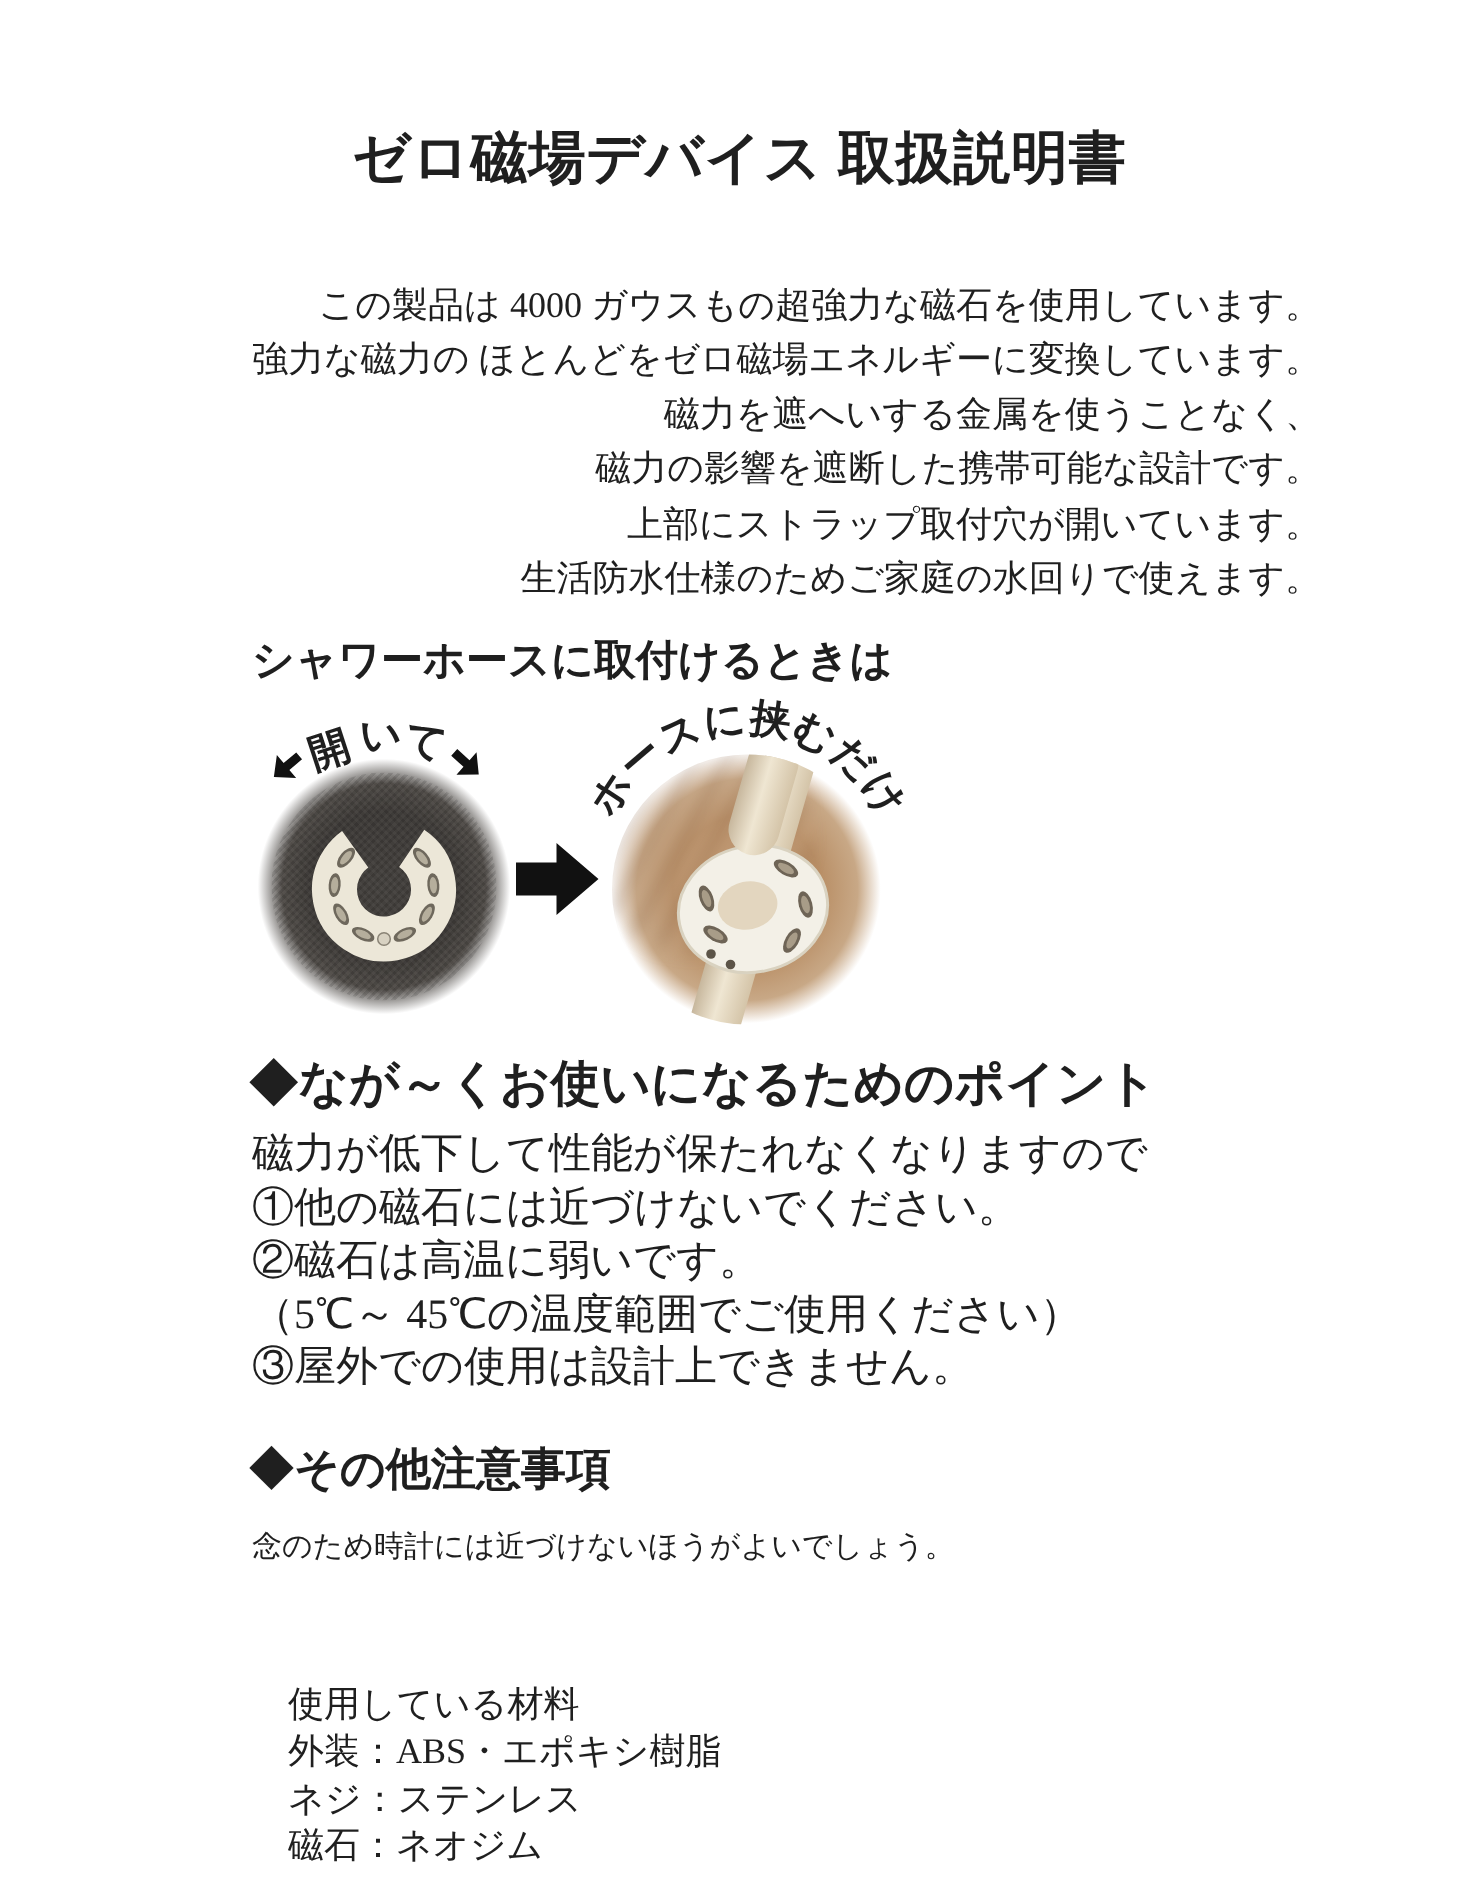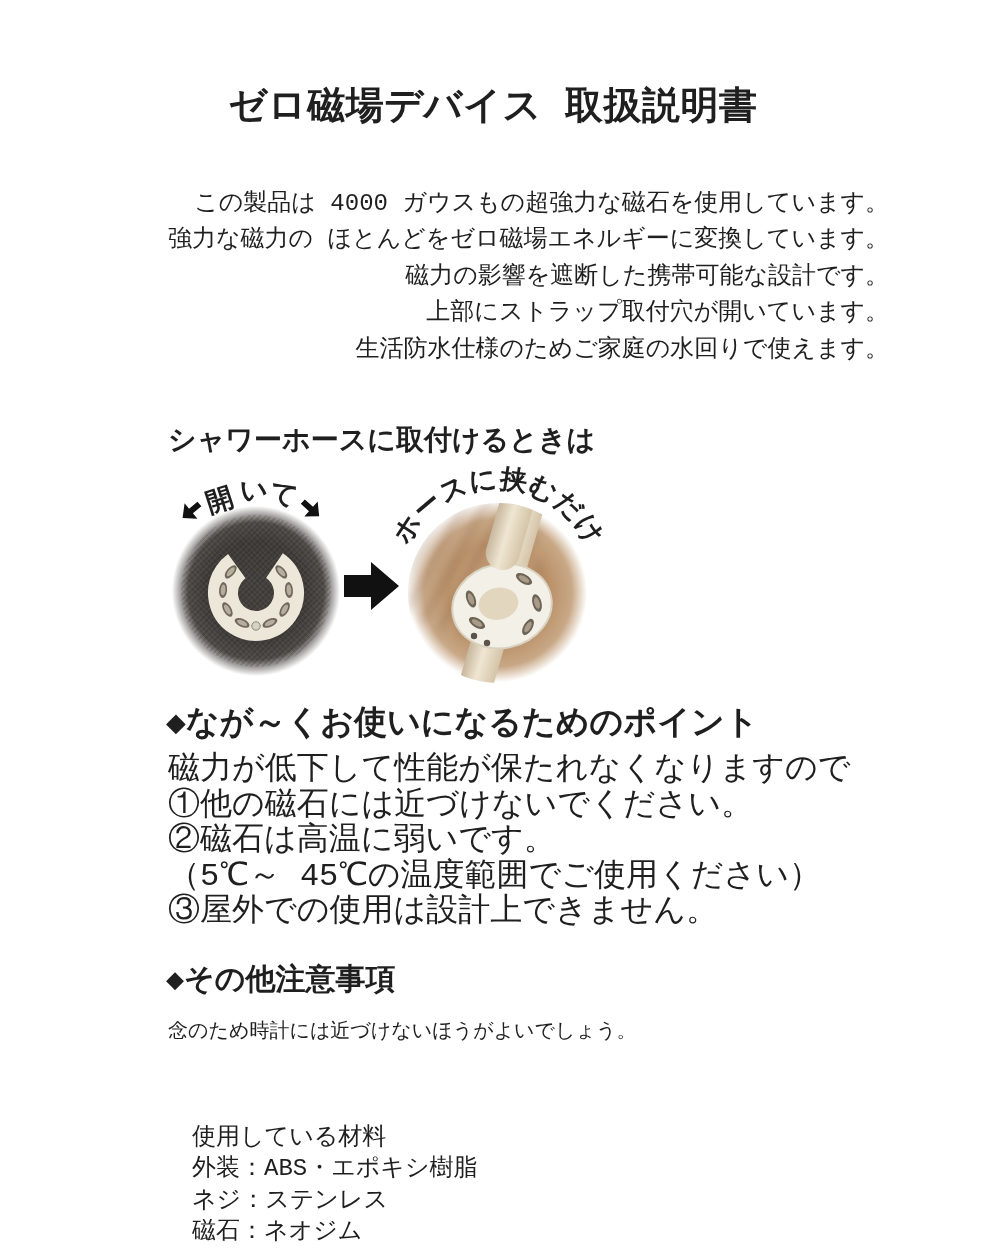--- a/index.html
+++ b/index.html
@@ -1,18 +1,18 @@
 <!DOCTYPE html>
 <html lang="ja"><head>
 <meta charset="utf-8">
 <style>
   html,body { margin:0; padding:0; background:#ffffff; }
   .page {
     position:relative; width:944px; height:1256px; background:#ffffff;
-    font-family:Liberation Mono, monospace;
+    font-family:Liberation Serif, serif;
     color:#1f1f1f; overflow:hidden;
   }
   .title {
     position:absolute; top:80px; left:0; width:986px; margin:0;
     text-align:center; font-size:38px; font-weight:700; letter-spacing:0.5px;
   }
   .bline { white-space:pre; }
   .intro { position:absolute; left:168px; top:186px; font-size:24px; font-weight:500; line-height:36.4px;text-align:right; }
   .attach-heading { position:absolute; left:168px; top:421px; margin:0; font-size:28px; font-weight:700; }
 
@@ -51,35 +51,36 @@
   .arrow-sm-right { left:299px; top:497px; transform:rotate(42deg); }
   .oc { position:absolute; font-size:27px; font-weight:700; }
   .oc0 { left:206px; top:482px; transform:rotate(-18deg); }
   .oc1 { left:240px; top:472px; transform:rotate(-3deg); }
   .oc2 { left:270px; top:476px; transform:rotate(16deg); }
   .clamp-arc { position:absolute; left:378px; top:440px; }
   .clamp-arc text { font-size:27px; font-weight:700; letter-spacing:1px; fill:#1f1f1f; }
 
   
   .points-heading { position:absolute; left:166px; top:700px; margin:0; font-size:33px; font-weight:700; }
-  .points { position:absolute; left:168px; top:752px; font-size:32px; font-weight:500; line-height:35.6px; }
+  .points { position:absolute; left:168px; top:752px; font-size:28px; font-weight:500; line-height:35.6px; }
   .notes-heading { position:absolute; left:166px; top:959px; margin:0; font-size:30px; font-weight:700; }
   .notes { position:absolute; left:168px; top:1013px; font-size:20px; font-weight:500; line-height:37px; }
   .materials { position:absolute; left:168px; top:1122px; font-size:24px; font-weight:500; line-height:31.3px;margin-left:24px; }
 </style>
 </head>
 <body>
 
 <div class="page">
 
   <h1 class="title">ゼロ磁場デバイス 取扱説明書</h1>
 
   <div class="intro">
     <div class="bline">この製品は 4000 ガウスもの超強力な磁石を使用しています。</div>
     <div class="bline">強力な磁力の ほとんどをゼロ磁場エネルギーに変換しています。</div>
+    <div class="bline">磁力を遮へいする金属を使うことなく、</div>
     <div class="bline">磁力の影響を遮断した携帯可能な設計です。</div>
     <div class="bline">上部にストラップ取付穴が開いています。</div>
     <div class="bline">生活防水仕様のためご家庭の水回りで使えます。</div>
   </div>
 
   <h2 class="attach-heading">シャワーホースに取付けるときは</h2>
 
   <span class="oc oc0">開</span>
   <span class="oc oc1">い</span>
   <span class="oc oc2">て</span>

